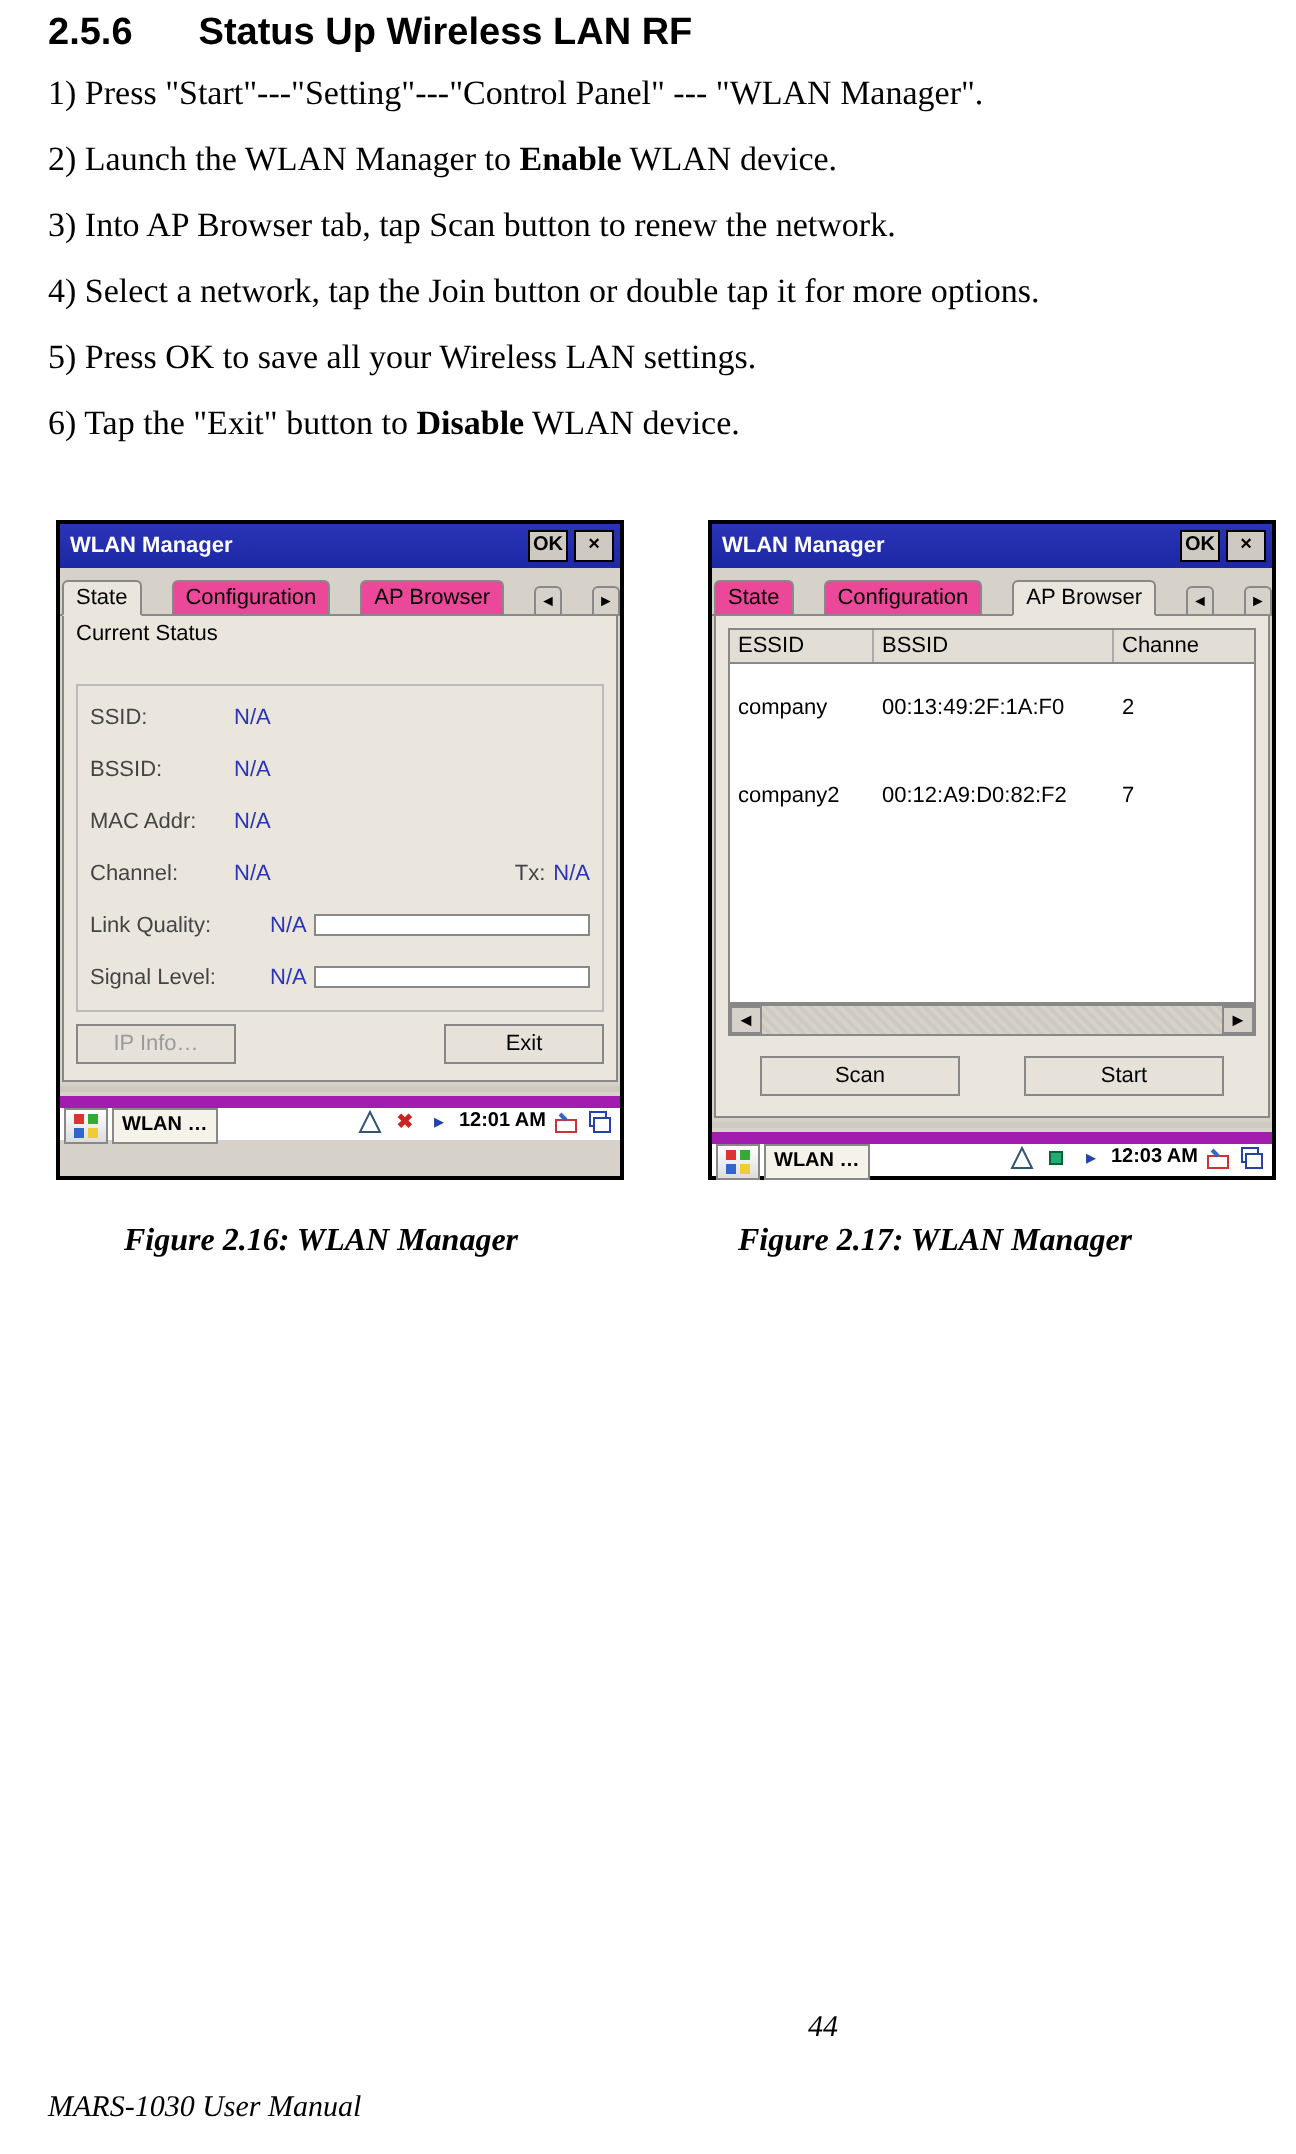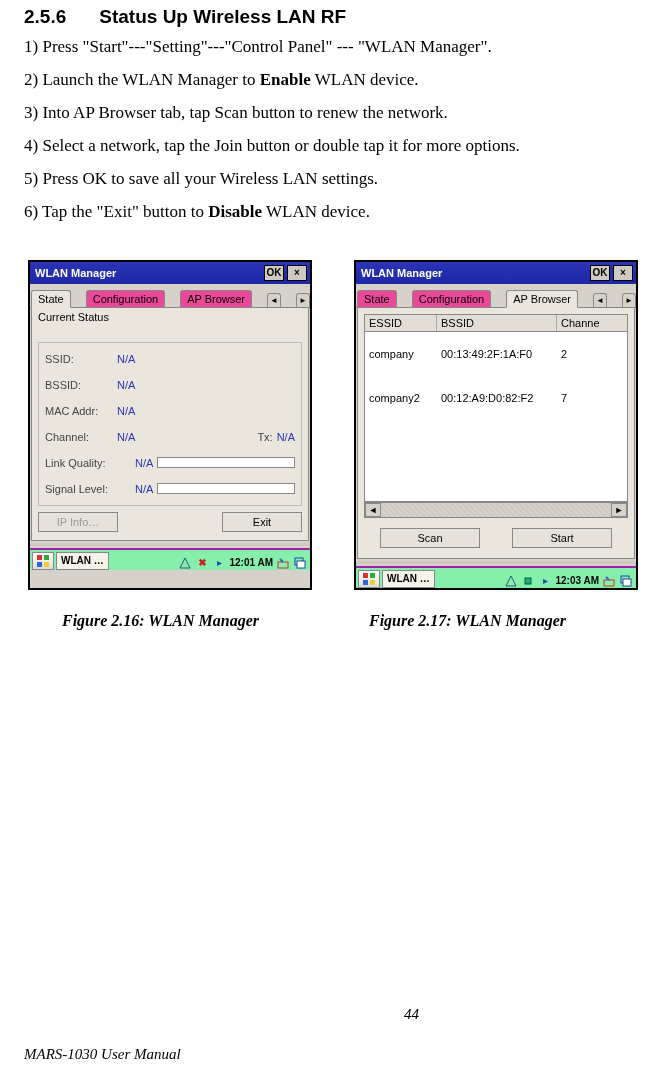--- a/index.html
+++ b/index.html
@@ -92,21 +92,21 @@
   .btn.disabled { color: #9a9a9a; }
   .bottom-btns { display: flex; justify-content: space-between; padding: 6px 0 4px 0; }
   .table-head { display: flex; font-size: 11px; border: 1px solid #888; background: #e3ded5; }
   .th { border-right: 1px solid #aaa; padding: 2px 4px; overflow: hidden; }
   .table-body { background: #fff; height: 170px; font-size: 11px; border: 1px solid #888; border-top: none; overflow: hidden; }
   .tr { display: flex; padding: 1px 0; }
   .td { padding: 15px 4px; overflow: hidden; }
   .scroll-h { height: 16px; border: 1px solid #888; display: flex; align-items: center; background: #e0dcd3; margin-top: 0; }
   .scroll-h .arrow { width: 16px; height: 100%; border: 1px solid #888; background: #d7d2c9; display:flex; align-items:center; justify-content:center; font-size:9px; }
   .scroll-h .track { flex:1; background: repeating-linear-gradient(45deg,#d7d2c9,#d7d2c9 2px,#cfcac1 2px,#cfcac1 4px); height:100%; }
-  .taskbar { background: #86efac; border-top: 2px solid #a21caf; height: 22px; display: flex; align-items: flex-end; font-size: 10px; }
+  .taskbar { background: #ffffff; border-top: 6px solid #a21caf; height: 22px; display: flex; align-items: flex-start; font-size: 10px; }
   .start-btn { width: 22px; height: 18px; border: 1px solid #888; margin: 0 2px; display:flex; align-items:center; justify-content:center; background: linear-gradient(#fff,#ddd); }
   .start-btn svg { display:block; }
   .task-item { border: 1px solid #888; height: 18px; background:#f5f2e9; font-weight:bold; padding: 0 4px; display:flex; align-items:center; }
   .tray { margin-left: auto; display:flex; align-items:center; gap: 3px; padding-right: 3px; }
   .tray .clock { font-weight: bold; font-size: 10px; }
   .tiny-icon { width: 14px; height: 14px; display:flex; align-items:center; justify-content:center; font-size: 10px; }
   .caption-row { display: flex; gap: 42px; margin-top: 22px; padding-left: 4px; }
   .caption { width: 265px; text-align: center; font-style: italic; font-weight: bold; font-size: 16px; font-family: "Times New Roman", Times, serif; }
   .footer { position: absolute; bottom: 14px; left: 24px; right: 24px; display: flex; font-style: italic; font-size: 15px; font-family: "Times New Roman", Times, serif; }
   .footer .manual { flex: 1; margin-top: 40px; }

